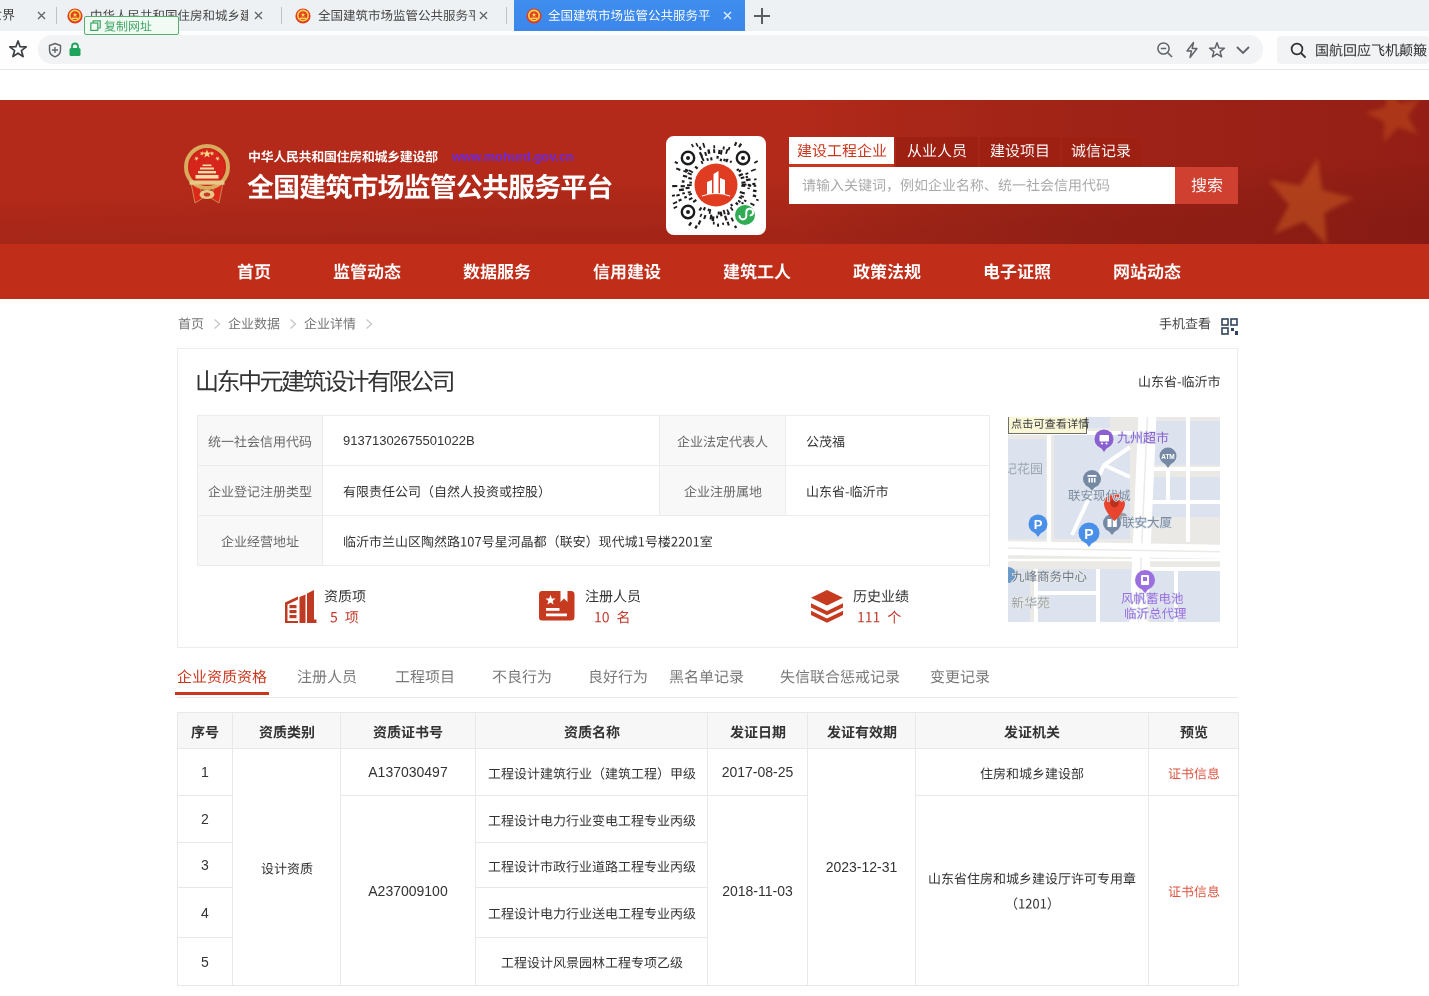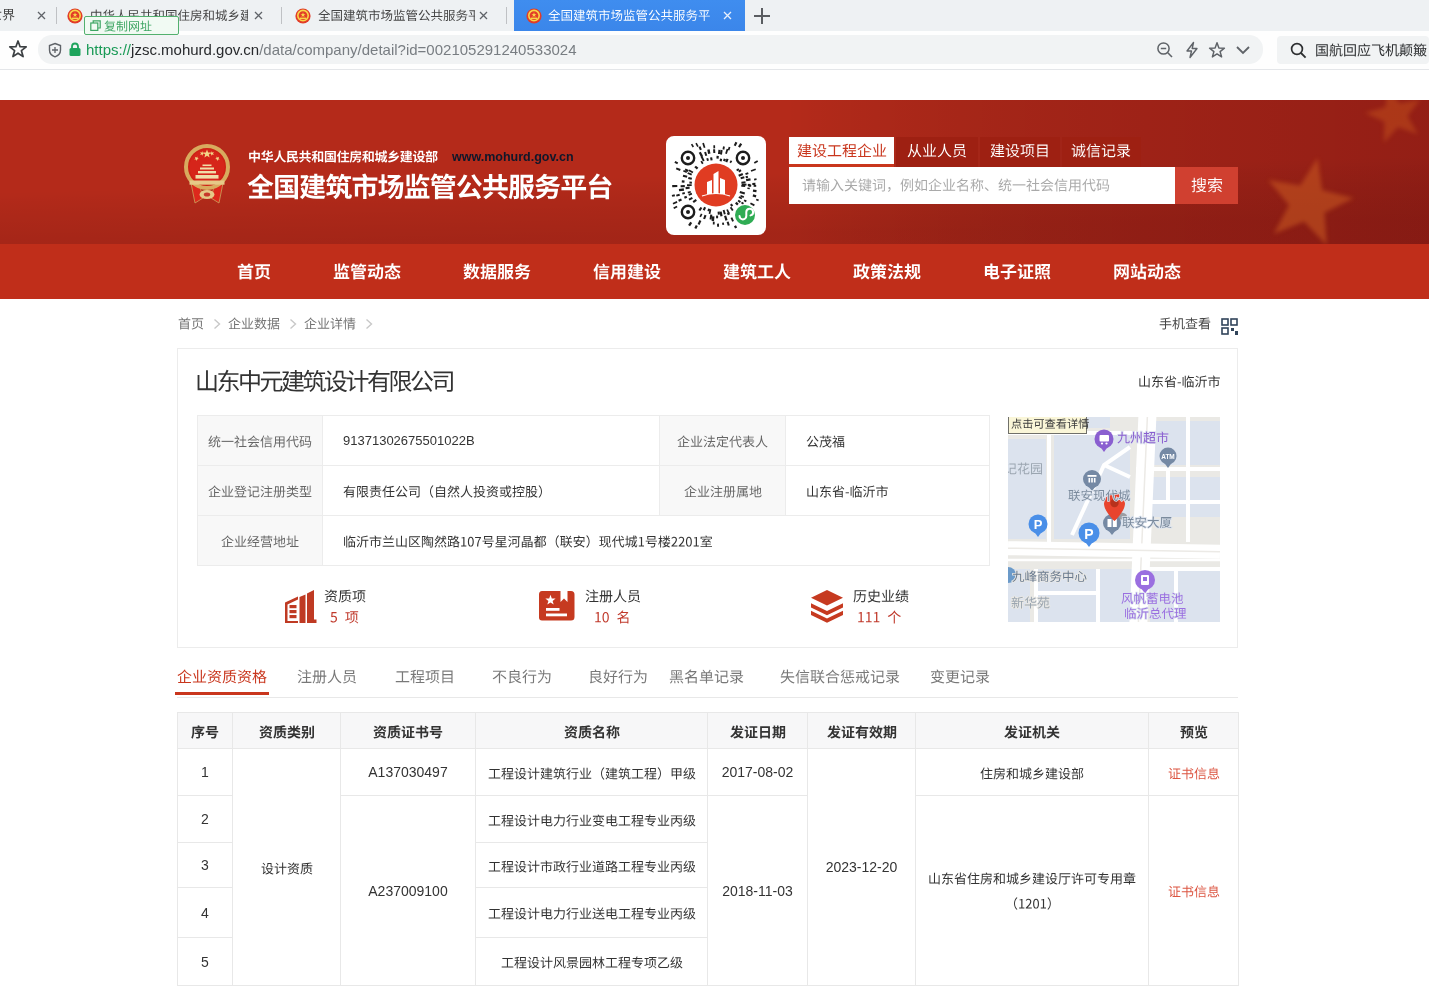--- a/index.html
+++ b/index.html
@@ -385,21 +385,20 @@
     </svg>
     <div style="position:absolute;left:38px;top:35px;width:1225px;height:29px;background:#f1f3f4;border-radius:14px"></div>
     <svg style="position:absolute;left:47px;top:42px" width="16" height="16">
       <path d="M8 1.5 L13.5 3.5 V8 C13.5 11.5 11 13.8 8 14.8 C5 13.8 2.5 11.5 2.5 8 V3.5 Z" fill="none" stroke="#5f6368" stroke-width="1.4"></path>
       <path d="M8 5 V11 M5 8 H11" stroke="#5f6368" stroke-width="1.3"></path>
     </svg>
     <svg style="position:absolute;left:68px;top:42px" width="14" height="15">
       <rect x="1.5" y="6" width="11" height="8" rx="1.5" fill="#1ea45c"></rect>
       <path d="M4 6 V4.5 a3 3 0 0 1 6 0 V6" fill="none" stroke="#1ea45c" stroke-width="1.8"></path>
     </svg>
-    <div style="position:absolute;left:86px;top:42px;font:15px 'Liberation Sans';line-height:16px"><span style="color:#199a56">https</span><span style="color:#199a56">://</span><span style="color:#27292c">jzsc.mohurd.gov.cn</span><span style="color:#787d82">/data/company/detail?id=002105291240533024</span></div>
     <svg style="position:absolute;left:1156px;top:41px" width="18" height="18">
       <circle cx="7.5" cy="7.5" r="5.6" fill="none" stroke="#5f6368" stroke-width="1.5"></circle>
       <path d="M11.8 11.8 L16 16" stroke="#5f6368" stroke-width="1.6"></path>
       <path d="M4.8 7.5 H10.2" stroke="#5f6368" stroke-width="1.5"></path>
     </svg>
     <svg style="position:absolute;left:1183px;top:41px" width="18" height="18">
       <path d="M10.5 1.5 L4 10 H8.5 L7 16.5 L14 7.5 H9.2 Z" fill="none" stroke="#5f6368" stroke-width="1.4" stroke-linejoin="round"></path>
     </svg>
     <svg style="position:absolute;left:1208px;top:41px" width="18" height="18">
       <polygon points="9.0,1.8 10.9,6.9 16.4,7.2 12.1,10.6 13.6,15.9 9.0,12.9 4.4,15.9 5.9,10.6 1.6,7.2 7.1,6.9" fill="none" stroke="#5f6368" stroke-width="1.5" stroke-linejoin="round"></polygon>
@@ -496,21 +495,21 @@
           <use href="#gb45" x="7785"></use>
           <use href="#gb42" x="8758"></use>
           <use href="#gb46" x="9731"></use>
           <use href="#gb47" x="10704"></use>
           <use href="#gb48" x="11677"></use>
           <use href="#gb49" x="12650"></use>
           <use href="#gb50" x="13623"></use>
         </g>
       </svg>
     </div>
-    <div style="position:absolute;left:452px;top:150.5px;font:bold 12.5px 'Liberation Sans',sans-serif;color:#0f172a;letter-spacing:normal;white-space:nowrap;line-height:1">www.mohurd.gov.cn</div>
+    <div style="position:absolute;left:452px;top:150.5px;font:bold 12.5px 'Liberation Sans',sans-serif;color:#6d28d9;letter-spacing:normal;white-space:nowrap;line-height:1">www.mohurd.gov.cn</div>
     <div style="position:absolute;left:247px;top:172.5px;line-height:0">
       <svg width="365.4" height="27.0" style="overflow:visible">
         <g fill="#fff" transform="translate(0,23.76) scale(0.02700,-0.02700)">
           <use href="#gb51" x="0"></use>
           <use href="#gb43" x="967"></use>
           <use href="#gb48" x="1933"></use>
           <use href="#gb52" x="2900"></use>
           <use href="#gb53" x="3867"></use>
           <use href="#gb54" x="4833"></use>
           <use href="#gb55" x="5800"></use>
@@ -1535,22 +1534,22 @@
                 <use href="#gr146" x="8000"></use>
                 <use href="#gr13" x="9000"></use>
                 <use href="#gr16" x="10000"></use>
                 <use href="#gr62" x="11000"></use>
                 <use href="#gr63" x="12000"></use>
                 <use href="#gr154" x="13000"></use>
                 <use href="#gr237" x="14000"></use>
                 <use href="#gr238" x="15000"></use>
               </g>
             </svg></td>
-          <td class="num">2017-08-02</td>
-          <td rowspan="5" class="num">2023-12-20</td>
+          <td class="num">2017-08-25</td>
+          <td rowspan="5" class="num">2023-12-31</td>
           <td><svg width="104.0" height="13.0" style="overflow:visible">
               <g fill="#333" transform="translate(0,11.44) scale(0.01300,-0.01300)">
                 <use href="#gr9" x="0"></use>
                 <use href="#gr10" x="1000"></use>
                 <use href="#gr7" x="2000"></use>
                 <use href="#gr11" x="3000"></use>
                 <use href="#gr12" x="4000"></use>
                 <use href="#gr13" x="5000"></use>
                 <use href="#gr14" x="6000"></use>
                 <use href="#gr239" x="7000"></use>

